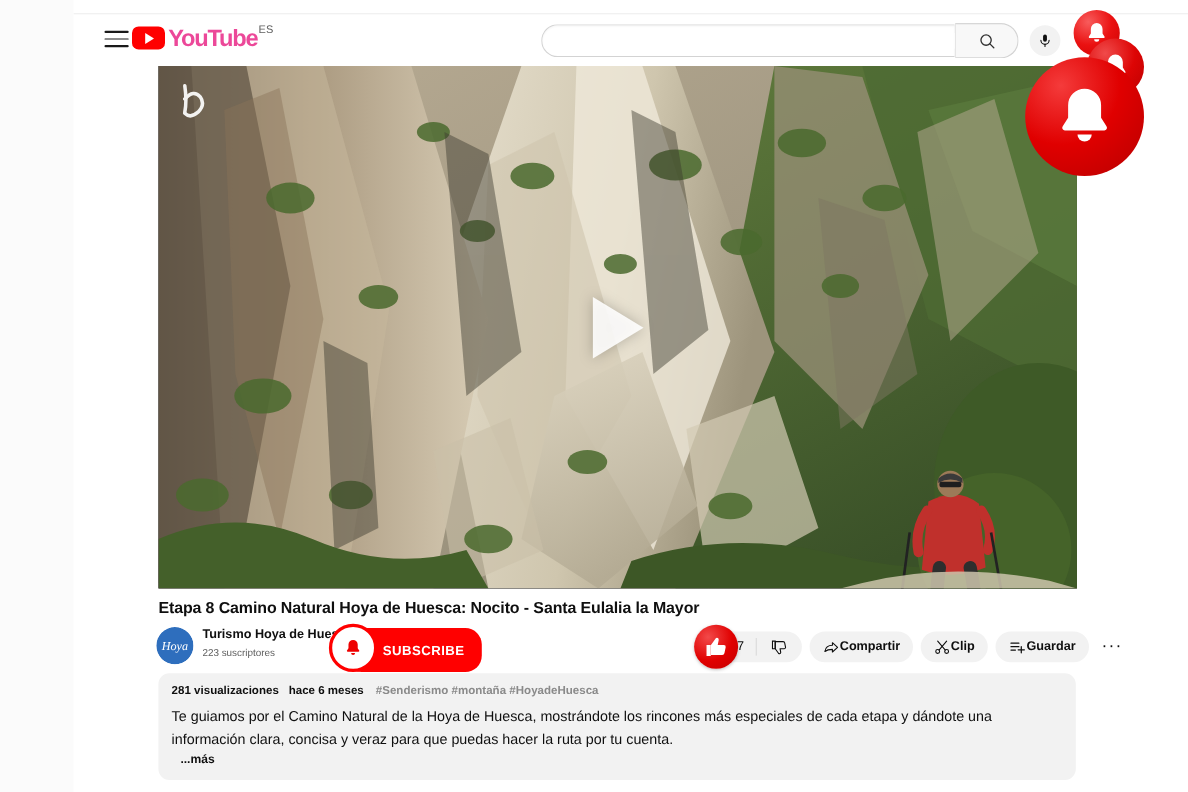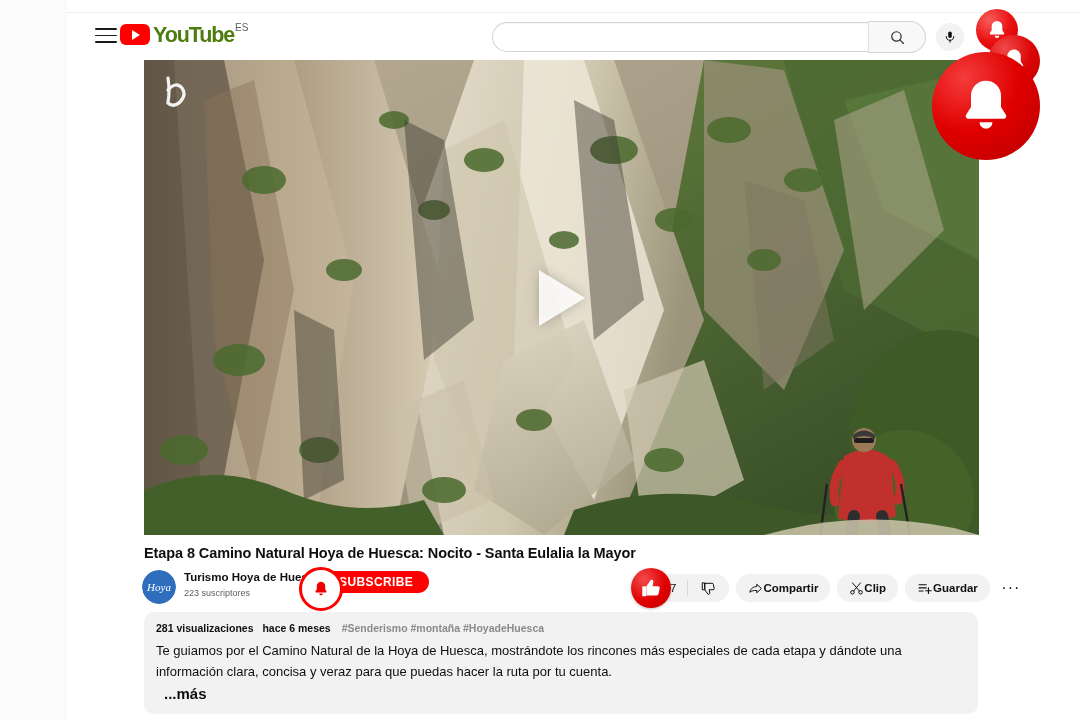--- a/index.html
+++ b/index.html
@@ -77,21 +77,21 @@
     width: 0; height: 0;
     border-left: 8px solid #ffffff;
     border-top: 5px solid transparent;
     border-bottom: 5px solid transparent;
     margin-left: 2px;
   }
   .yt-wordmark {
     font-size: 21.5px;
     font-weight: bold;
     letter-spacing: -1.1px;
-    color: #4d7c0f;
+    color: #ec4899;
     margin-left: 3px;
     margin-top: 2px;
     font-family: "Liberation Sans", sans-serif;
   }
   .yt-country {
     font-size: 10px;
     color: #606060;
     margin-left: 1px;
     margin-top: 1px;
     letter-spacing: 0;
@@ -209,22 +209,22 @@
     cursor: pointer;
   }
   .sub-count {
     position: absolute;
     left: 44px; top: 20px;
     font-size: 9px;
     color: #606060;
   }
   .subscribe-btn {
     position: absolute;
-    left: 165px; top: 3px;
-    height: 22px;
+    left: 174px; top: 3px;
+    height: 40px;
     padding: 0 16px 0 34px;
     background: #ff0000;
     color: #ffffff;
     font-size: 12px;
     font-weight: bold;
     letter-spacing: 0.4px;
     border: none;
     border-radius: 15px;
     display: flex;
     align-items: center;
@@ -340,21 +340,21 @@
     color: #8a8a8a;
     font-weight: bold;
     margin-left: 8px;
   }
   .desc-body {
     font-size: 13px;
     color: #0f0f0f;
     line-height: 1.62;
   }
   .desc-more {
-    font-size: 15px;
+    font-size: 11px;
     font-weight: bold;
     color: #0f0f0f;
     margin-top: 3px;
     margin-left: 8px;
     cursor: pointer;
   }
 
   
   .bell-cluster {
     position: absolute;

